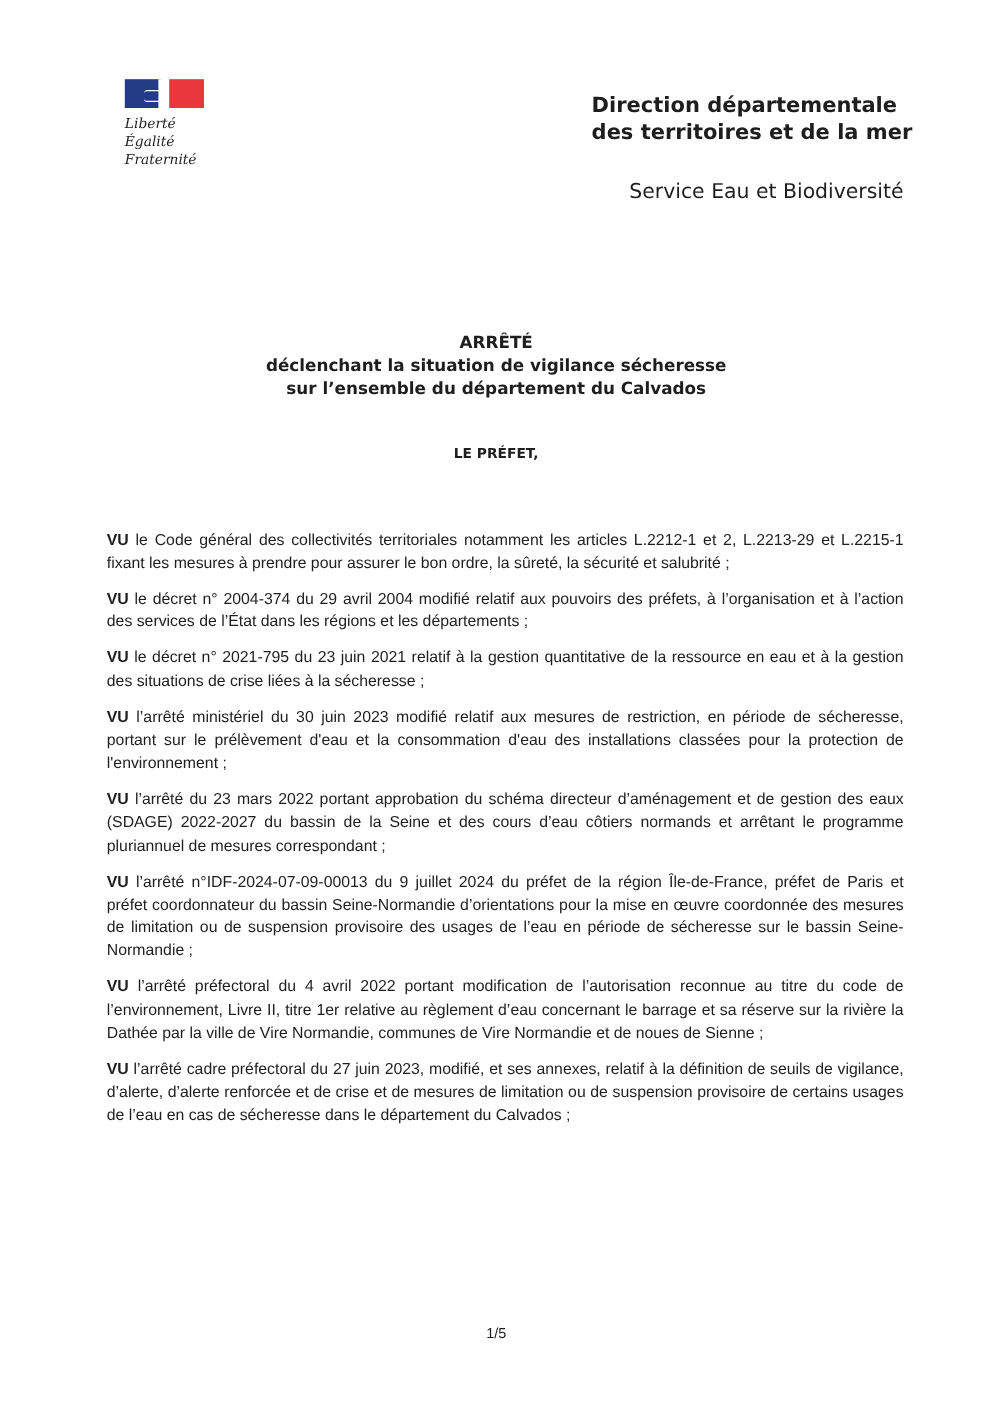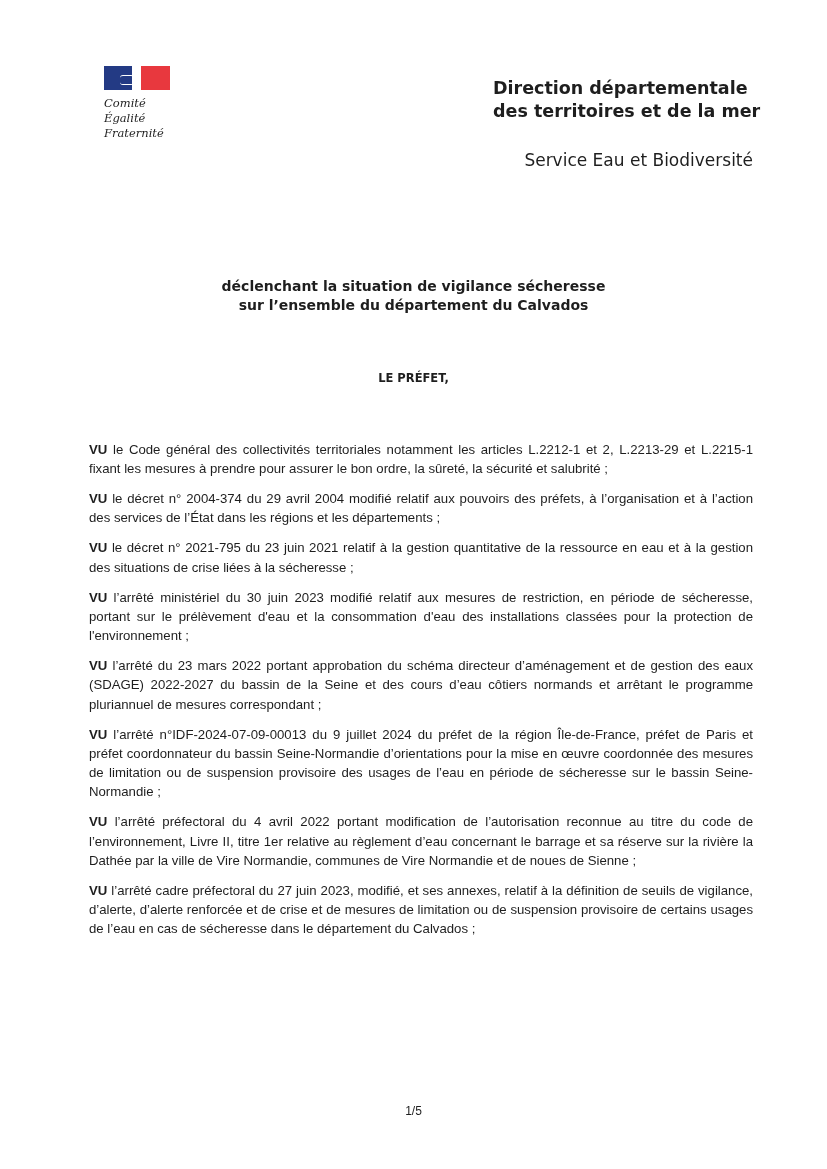--- a/index.html
+++ b/index.html
@@ -37,33 +37,34 @@
 <body>
 
 <div class="logo-block">
   <div class="flag">
     <div class="blue"></div>
     <div class="wave"></div>
     <div class="profile"></div>
     <div class="red"></div>
   </div>
   <div class="motto">
-    <div>Comité</div>
+    <div>Liberté</div>
     <div>Égalité</div>
     <div>Fraternité</div>
   </div>
 </div>
 
 <div class="direction">
   <div>Direction départementale</div>
   <div>des territoires et de la mer</div>
 </div>
 <div class="service">Service Eau et Biodiversité</div>
 
 <div class="title-block">
+  <div>ARRÊTÉ</div>
   <div>déclenchant la situation de vigilance sécheresse</div>
   <div>sur l’ensemble du département du Calvados</div>
 </div>
 
 <div class="prefet-heading">LE PRÉFET,</div>
 
 <div class="vu-list">
   <p class="vu"><b>VU</b><span> le Code général des collectivités territoriales notamment les articles L.2212-1 et 2, L.2213-29 et L.2215-1 fixant les mesures à prendre pour assurer le bon ordre, la sûreté, la sécurité et salubrité ;</span></p>
   <p class="vu"><b>VU</b><span> le décret n° 2004-374 du 29 avril 2004 modifié relatif aux pouvoirs des préfets, à l’organisation et à l’action des services de l’État dans les régions et les départements ;</span></p>
   <p class="vu"><b>VU</b><span> le décret n° 2021-795 du 23 juin 2021 relatif à la gestion quantitative de la ressource en eau et à la gestion des situations de crise liées à la sécheresse ;</span></p>

